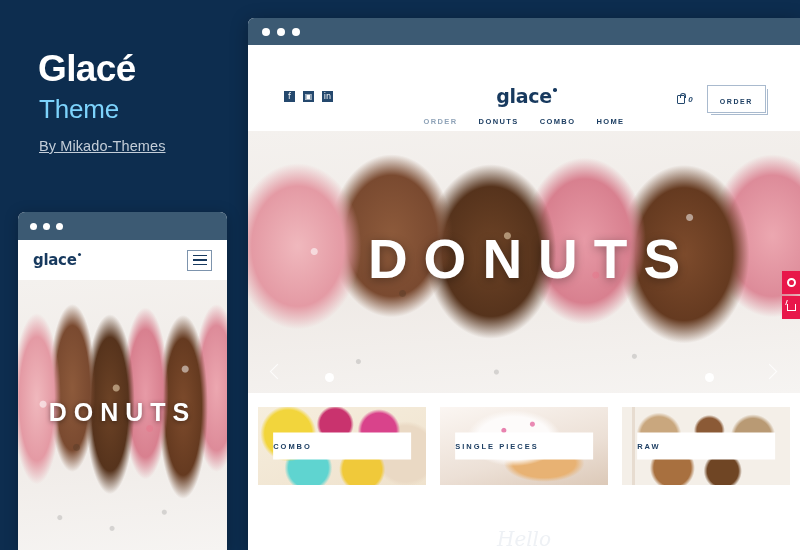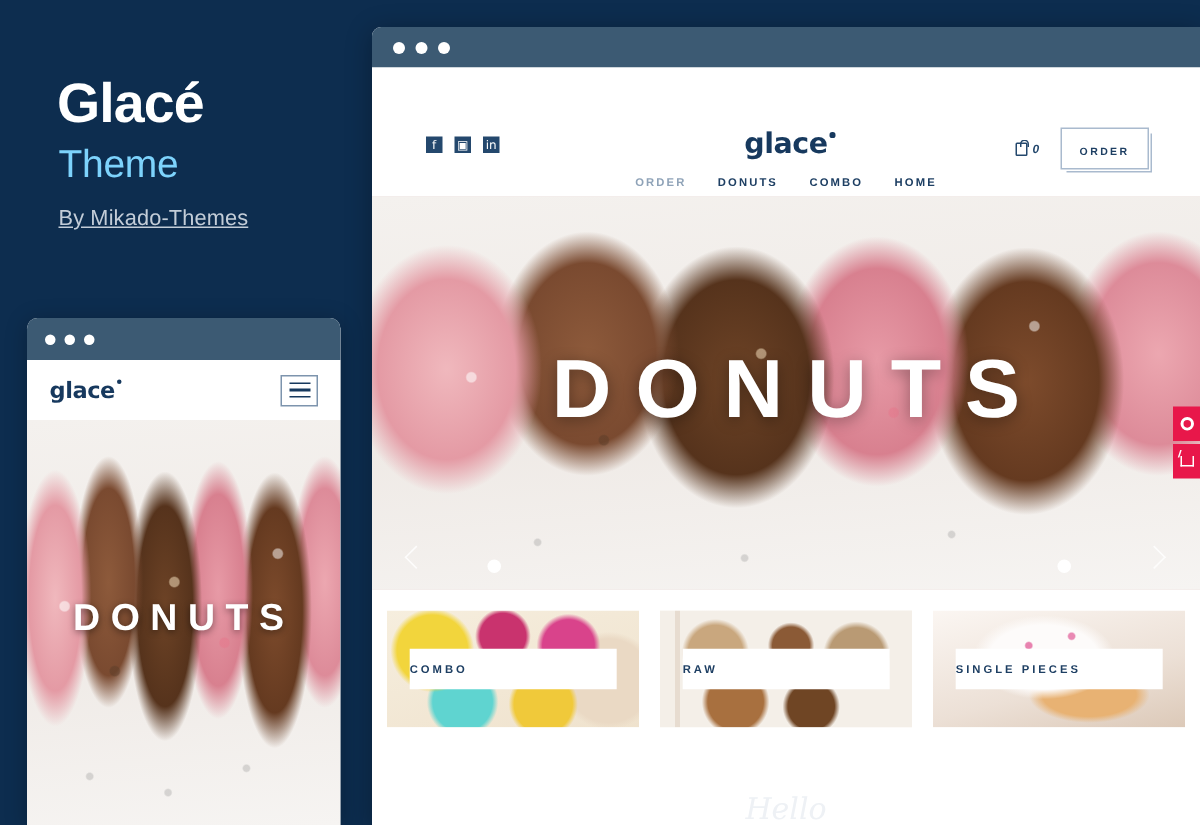--- a/index.html
+++ b/index.html
@@ -356,26 +356,26 @@
 
       <div class="hero-title">DONUTS</div>
     </div>
 
     <div class="cards">
       <div class="card">
         <div class="photo ph-combo"></div>
         <div class="label">COMBO</div>
       </div>
       <div class="card">
+        <div class="photo ph-single"></div>
+        <div class="label">SINGLE PIECES</div>
+      </div>
+      <div class="card">
         <div class="photo ph-raw"></div>
         <div class="label">RAW</div>
       </div>
-      <div class="card">
-        <div class="photo ph-single"></div>
-        <div class="label">SINGLE PIECES</div>
-      </div>
     </div>
 
     <div class="foot">
       <div class="script">Hello</div>
     </div>
   </div>
 </div>
 
 </body></html>

